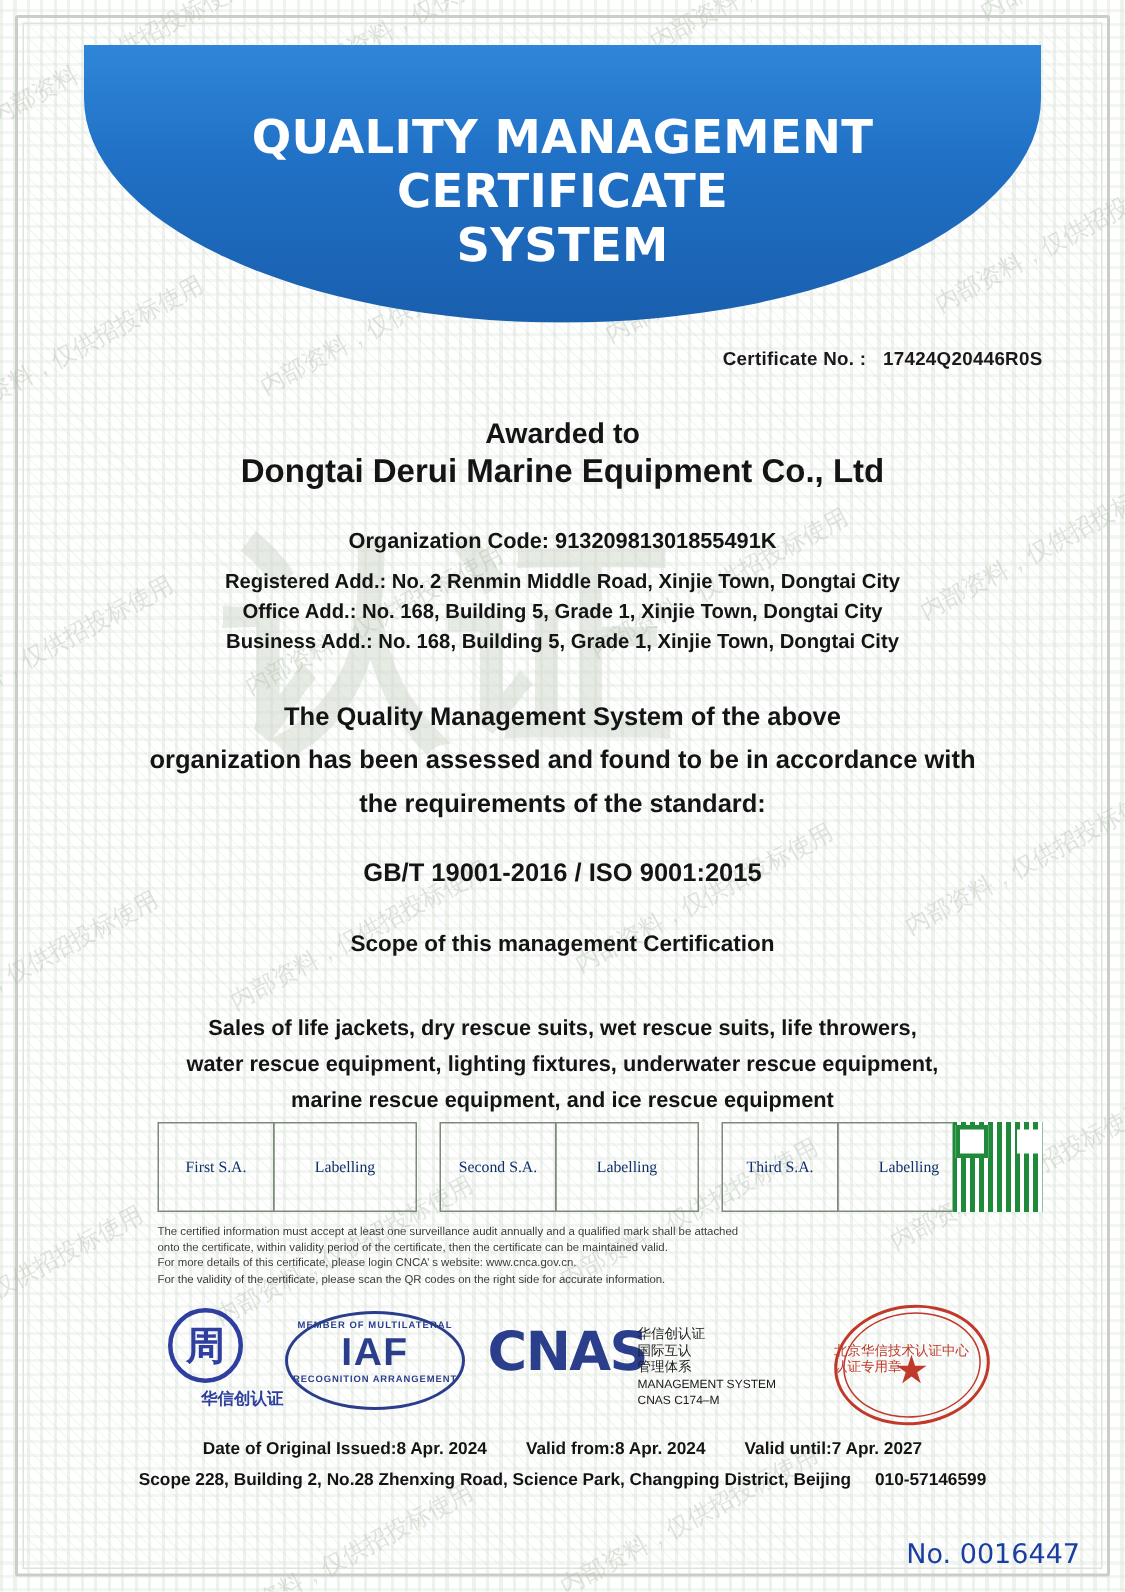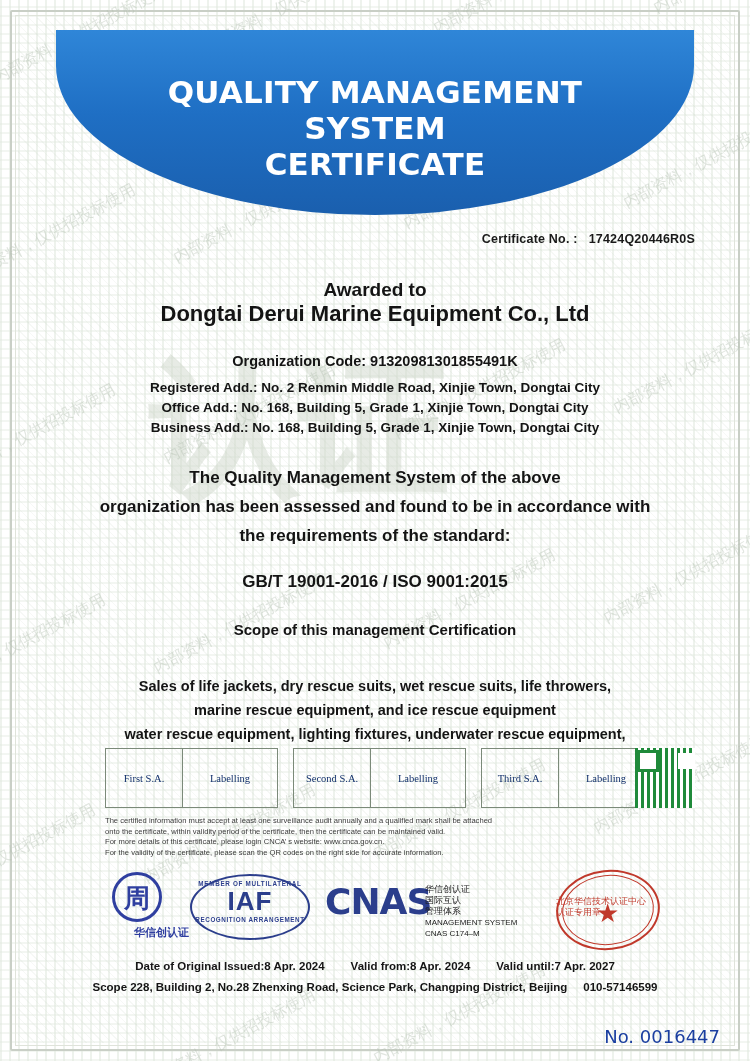--- a/index.html
+++ b/index.html
@@ -359,22 +359,22 @@
     <div class="wm" style="left:140px; top:870px;">内部资料，仅供招投标使用</div>
     <div class="wm" style="left:370px; top:845px;">内部资料，仅供招投标使用</div>
     <div class="wm" style="left:590px; top:820px;">内部资料，仅供招投标使用</div>
     <div class="wm" style="left:140px; top:1075px;">内部资料，仅供招投标使用</div>
     <div class="wm" style="left:370px; top:1050px;">内部资料，仅供招投标使用</div>
   </div>
 
   <div class="header-arc"></div>
   <div class="header-title">
     <div>QUALITY MANAGEMENT</div>
+    <div>CERTIFICATE</div>
     <div>SYSTEM</div>
-    <div>CERTIFICATE</div>
   </div>
 
   <div class="cert-no">
     <span class="label">Certificate No. :</span>
     &nbsp;
     <span class="value">17424Q20446R0S</span>
   </div>
 
   <div class="body-block">
     <div class="awarded">Awarded to</div>
@@ -387,22 +387,22 @@
     </div>
     <div class="statement">
       <div>The Quality Management System of the above</div>
       <div>organization has been assessed and found to be in accordance with</div>
       <div>the requirements of the standard:</div>
     </div>
     <div class="standard">GB/T 19001-2016 / ISO 9001:2015</div>
     <div class="scope-title">Scope of this management Certification</div>
     <div class="scope-text">
       <div>Sales of life jackets, dry rescue suits, wet rescue suits, life throwers,</div>
+      <div>water rescue equipment, lighting fixtures, underwater rescue equipment,</div>
       <div>marine rescue equipment, and ice rescue equipment</div>
-      <div>water rescue equipment, lighting fixtures, underwater rescue equipment,</div>
     </div>
   </div>
 
   <div class="sa-row">
     <div class="sa-cell">First S.A.</div>
     <div class="sa-cell wide">Labelling</div>
     <div class="sa-gap"></div>
     <div class="sa-cell">Second S.A.</div>
     <div class="sa-cell wide">Labelling</div>
     <div class="sa-gap"></div>

